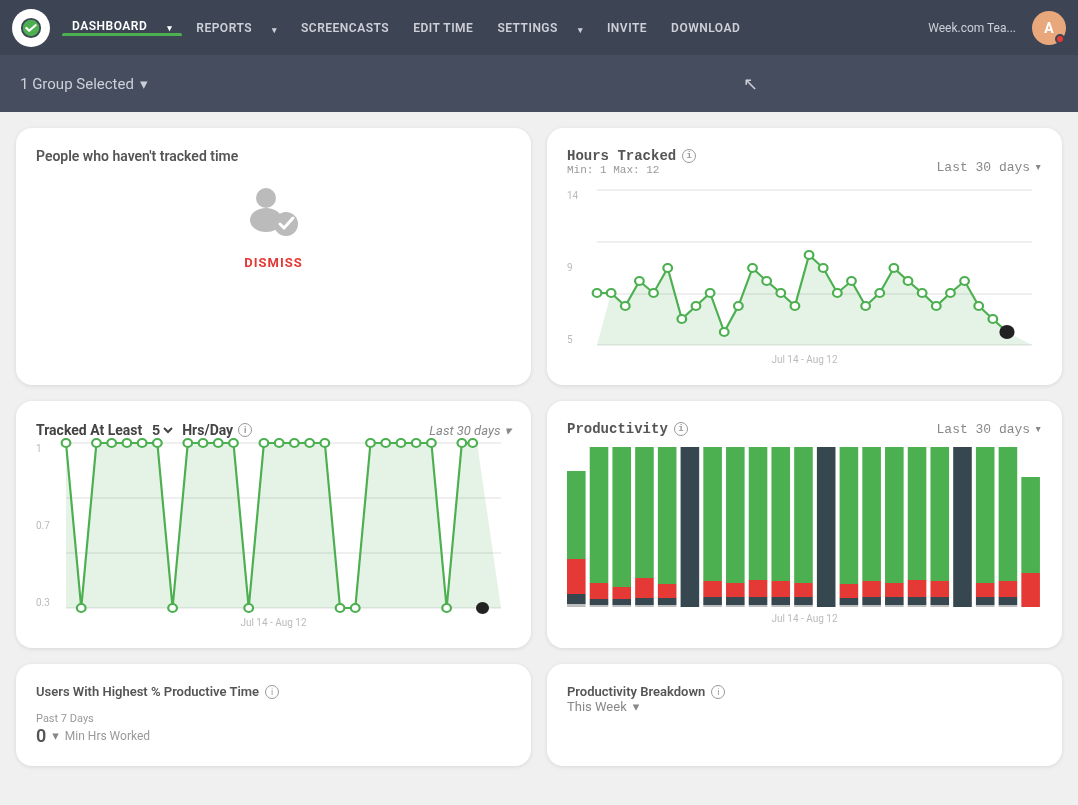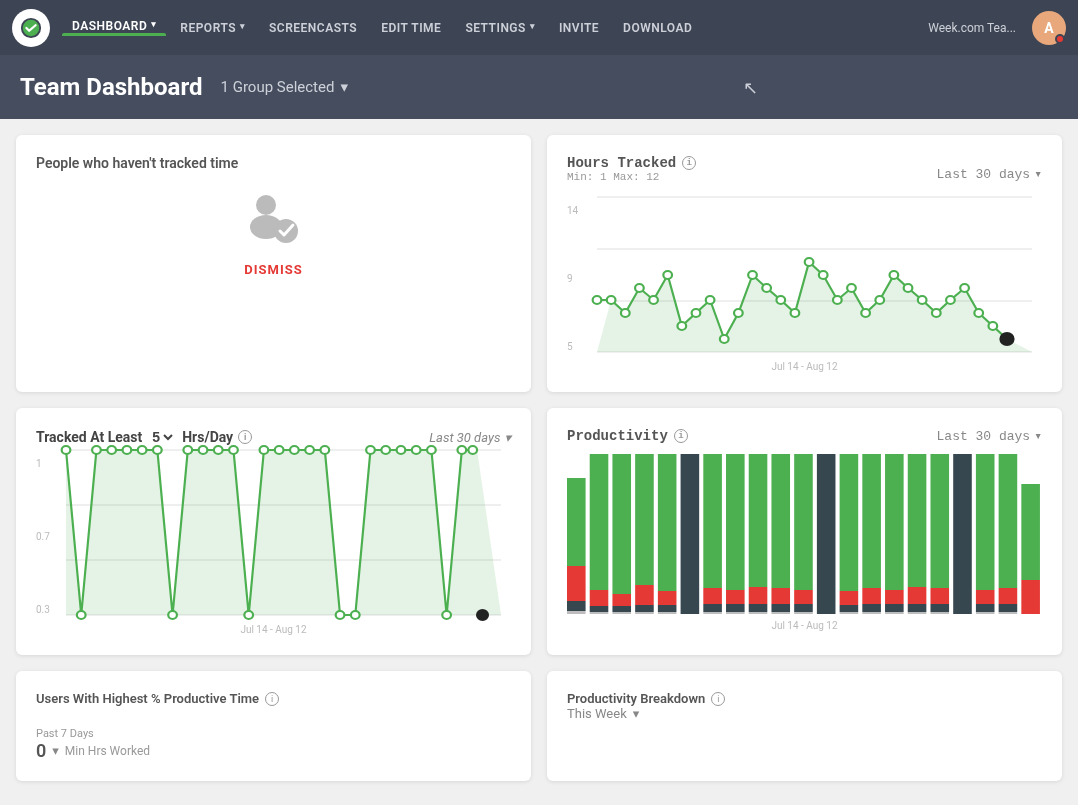--- a/index.html
+++ b/index.html
@@ -2,74 +2,74 @@
 <html><head>
   <meta charset="utf-8">
   <style>
     * { box-sizing: border-box; margin: 0; padding: 0; }
     body { font-family: -apple-system, BlinkMacSystemFont, 'Segoe UI', Roboto, sans-serif; background: #f0f0f0; }
 
     
     .nav { background: #3d4554; display: flex; align-items: center; height: 55px; padding: 0 12px; gap: 4px; }
     .nav-logo { width: 38px; height: 38px; background: #fff; border-radius: 50%; display: flex; align-items: center; justify-content: center; margin-right: 8px; flex-shrink: 0; }
     .nav-logo svg { width: 22px; height: 22px; }
-    .nav-item { color: #cdd0d8; font-size: 12px; font-weight: 600; letter-spacing: 0.5px; padding: 0 10px; cursor: pointer; display: flex; align-items: flex-start; gap: 4px; white-space: nowrap; }
+    .nav-item { color: #cdd0d8; font-size: 12px; font-weight: 600; letter-spacing: 0.5px; padding: 0 10px; cursor: pointer; display: flex; align-items: flex-end; gap: 20px; white-space: nowrap; }
     .nav-item.active { color: #fff; }
     .nav-underline { position: absolute; bottom: 0; left: 0; right: 0; height: 3px; background: #4caf50; border-radius: 2px 2px 0 0; }
     .nav-caret { font-size: 9px; }
     .nav-spacer { flex: 1; }
     .nav-account { color: #cdd0d8; font-size: 12px; margin-right: 12px; white-space: nowrap; }
     .nav-avatar { width: 34px; height: 34px; background: #e8a87c; border-radius: 50%; display: flex; align-items: center; justify-content: center; color: #fff; font-weight: 700; font-size: 14px; position: relative; flex-shrink: 0; }
     .nav-avatar-dot { width: 10px; height: 10px; background: #e53935; border-radius: 50%; position: absolute; bottom: 1px; right: 1px; border: 2px solid #3d4554; }
     .nav-wrapper { position: relative; }
 
     
     .page-header { background: #454d5e; padding: 18px 20px; display: flex; align-items: center; gap: 18px; }
     .page-title { color: #fff; font-size: 24px; font-weight: 700; }
     .group-selector { display: flex; align-items: center; gap: 6px; color: #cdd0d8; font-size: 15px; cursor: pointer; }
     .cursor-indicator { color: #cdd0d8; font-size: 18px; margin-left: auto; }
 
     
     .main { padding: 16px; display: grid; grid-template-columns: 1fr 1fr; gap: 16px; }
 
     
-    .card { background: #fff; border-radius: 6px; box-shadow: 0 1px 4px rgba(0,0,0,0.1); padding: 20px; }
+    .card { background: #fff; border-radius: 16px; box-shadow: 0 1px 4px rgba(0,0,0,0.1); padding: 20px; }
 
     
     .card-title { font-size: 14px; font-weight: 600; color: #555; margin-bottom: 16px; }
     .no-track-icon { display: flex; justify-content: center; margin: 20px 0 16px; }
     .no-track-text { text-align: center; color: #999; font-size: 13px; line-height: 1.6; }
     .dismiss-btn { display: flex; justify-content: center; margin-top: 12px; }
     .dismiss-link { color: #e53935; font-size: 13px; font-weight: 700; letter-spacing: 1px; cursor: pointer; }
 
     
     .chart-header { display: flex; justify-content: space-between; align-items: center; margin-bottom: 4px; font-family: Liberation Mono, monospace; }
     .chart-title { font-size: 14px; font-weight: 600; color: #555; display: flex; align-items: center; gap: 6px; }
     .chart-subtitle { font-size: 11px; color: #999; margin-bottom: 10px; }
     .date-range { display: flex; align-items: center; gap: 4px; color: #888; font-size: 13px; cursor: pointer; }
     .chart-area { position: relative; height: 175px; }
-    .chart-labels-y { position: absolute; left: 0; top: 8px; bottom: 20px; display: flex; flex-direction: column; justify-content: space-between; }
+    .chart-labels-y { position: absolute; left: 0; top: 0; bottom: 20px; display: flex; flex-direction: column; justify-content: space-between; }
     .chart-label-y { font-size: 10px; color: #bbb; }
     .chart-date-label { position: absolute; bottom: 0; left: 50%; transform: translateX(-50%); font-size: 10px; color: #bbb; }
     .line-chart { position: absolute; left: 30px; right: 10px; top: 0; bottom: 20px; }
 
     
     .info-icon { width: 14px; height: 14px; border: 1.5px solid #999; border-radius: 50%; display: inline-flex; align-items: center; justify-content: center; font-size: 9px; color: #999; cursor: pointer; flex-shrink: 0; }
 
     
     .tracked-header { display: flex; align-items: center; gap: 6px; flex-wrap: wrap; margin-bottom: 4px; }
     .tracked-title { font-size: 14px; font-weight: 700; color: #444; }
     .tracked-select { background: none; border: none; font-size: 14px; color: #444; font-weight: 700; cursor: pointer; }
     .tracked-unit { font-size: 14px; font-weight: 700; color: #444; }
     .tracked-avg { font-size: 11px; color: #999; margin-bottom: 8px; }
     .tracked-date-range { margin-left: auto; display: flex; align-items: center; gap: 4px; color: #888; font-size: 13px; cursor: pointer; font-style: italic; }
 
     
     .card-bottom-title { font-size: 13px; font-weight: 600; color: #555; }
-    .card-bottom-sub { font-size: 11px; color: #999; margin-top: 21px; }
+    .card-bottom-sub { font-size: 11px; color: #999; margin-top: 13px; }
     .card-header-row { display: flex; align-items: flex-start; justify-content: space-between; flex-direction: column; }
     .card-header-right { display: flex; align-items: center; gap: 6px; color: #888; font-size: 13px; }
     .count-badge { font-size: 18px; color: #555; font-weight: 600; }
 
     
     svg.line-svg { width: 100%; height: 100%; overflow: visible; }
   </style>
 </head>
 <body>
 
@@ -123,21 +123,20 @@
       </div>
 
       <div class="nav-avatar">
         <span>A</span>
         <div class="nav-avatar-dot"></div>
       </div>
     </nav>
   </div>
 
   <div class="page-header">
-    <h1 class="page-title">Team Dashboard</h1>
     <div class="group-selector">
       <span>1 Group Selected</span>
       <span>▾</span>
     </div>
     <div class="cursor-indicator" style="margin-left:auto; margin-right: 300px;">
       ↖
     </div>
   </div>
 
   <div class="main">

